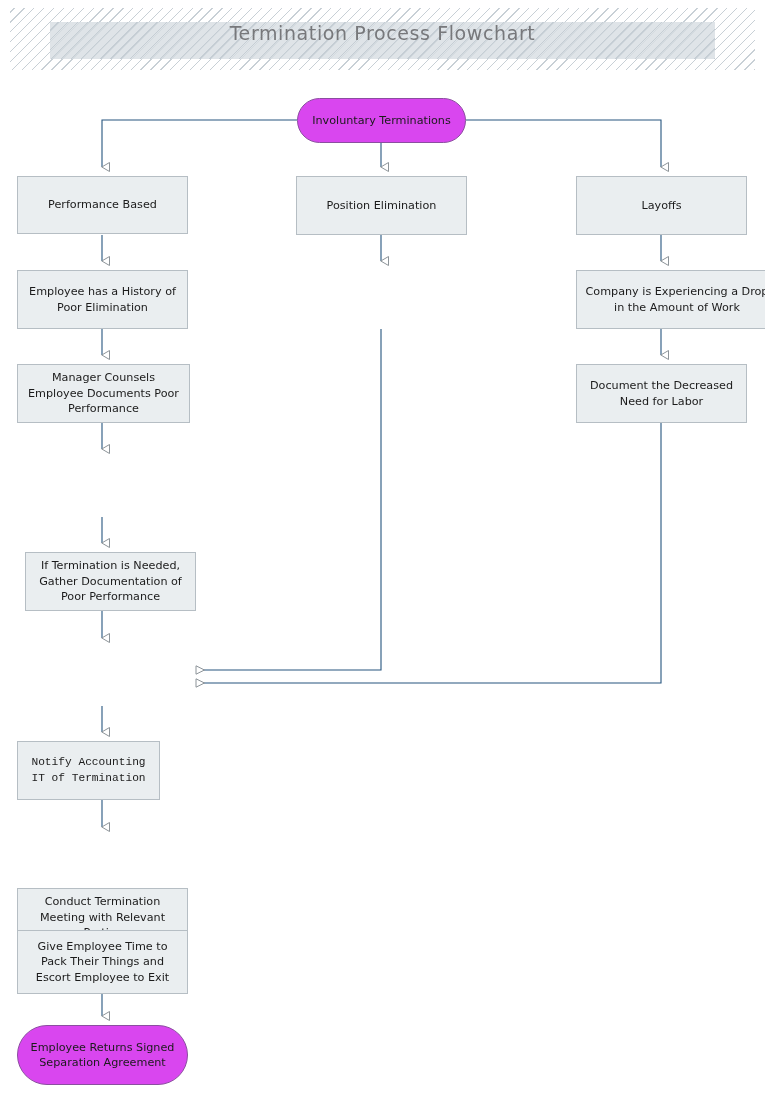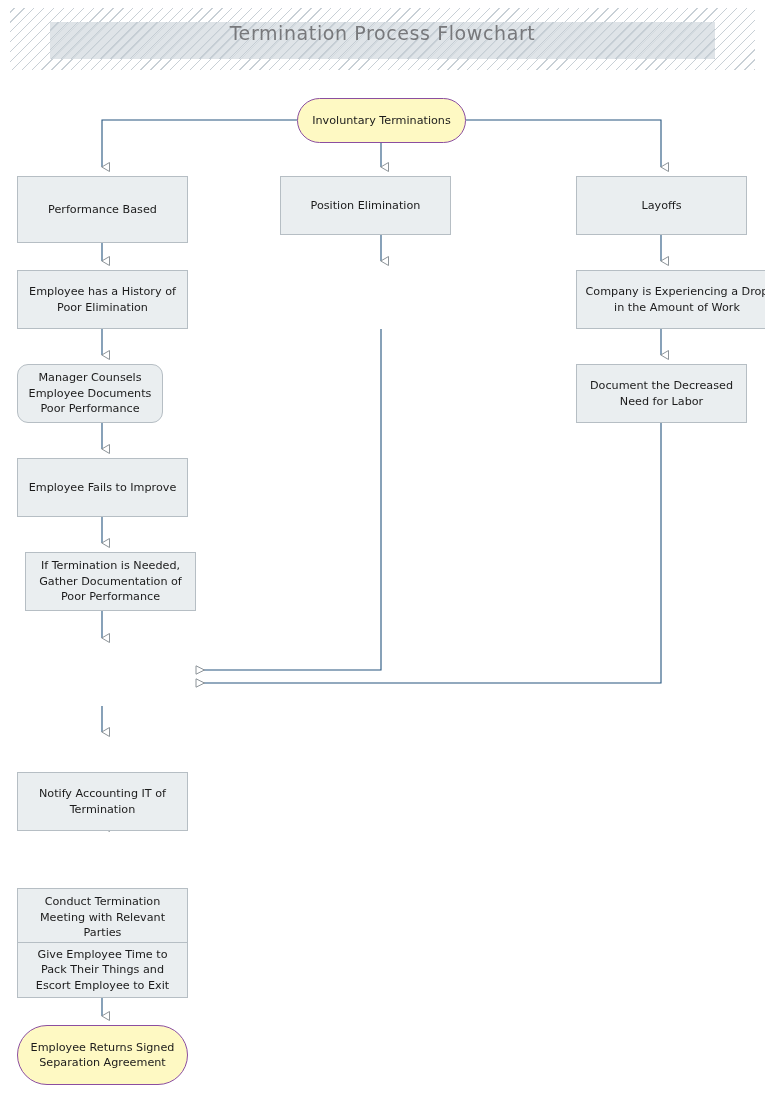--- a/index.html
+++ b/index.html
@@ -73,21 +73,21 @@
     font-family: "DejaVu Sans", sans-serif;
     font-size: 11.2px;
     line-height: 15.5px;
     color: #1b1b1b;
   }
   .node.process {
     background: #eaeef0;
     border: 1px solid #b6bec4;
   }
   .node.terminal {
-    background: #fef9c3;
+    background: #d946ef;
     border: 1px solid #8b4ea0;
     border-radius: 999px;
   }
   .node span { padding: 0 7px; display: block; }
 </style>
 </head>
 <body>
 
 <div id="stage">
 
@@ -127,67 +127,64 @@
       <path d="M661,235 L661,261" marker-end="url(#ahDown)"></path>
       <path d="M661,329 L661,355" marker-end="url(#ahDown)"></path>
       <path d="M661,423 L661,683 L197,683" marker-end="url(#ahLeft)"></path>
     </g>
   </svg>
 
   <div class="node terminal" style="left:297px; top:98px; width:169px; height:45px;">
     <span>Involuntary Terminations</span>
   </div>
 
-  <div class="node process" style="left:17px; top:176px; width:171px; height:67px;">
+  <div class="node process" style="left:17px; top:176px; width:171px; height:58px;">
     <span>Performance Based</span>
   </div>
 
-  <div class="node process" style="left:280px; top:176px; width:171px; height:59px;">
+  <div class="node process" style="left:296px; top:176px; width:171px; height:59px;">
     <span>Position Elimination</span>
   </div>
 
   <div class="node process" style="left:576px; top:176px; width:171px; height:59px;">
     <span>Layoffs</span>
   </div>
 
   <div class="node process" style="left:17px; top:270px; width:171px; height:59px;">
     <span>Employee has a History of Poor Elimination</span>
   </div>
 
 
   <div class="node process" style="left:576px; top:270px; width:202px; height:59px;">
     <span>Company is Experiencing a Drop in the Amount of Work</span>
   </div>
 
-  <div class="node process" style="left:17px; top:364px; width:146px; height:59px;border-radius:11px;">
+  <div class="node process" style="left:17px; top:364px; width:173px; height:59px;">
     <span>Manager Counsels Employee Documents Poor Performance</span>
   </div>
 
   <div class="node process" style="left:576px; top:364px; width:171px; height:59px;">
     <span>Document the Decreased Need for Labor</span>
   </div>
 
-  <div class="node process" style="left:17px; top:458px; width:171px; height:59px;">
-    <span>Employee Fails to Improve</span>
-  </div>
 
   <div class="node process" style="left:17px; top:552px; width:171px; height:59px;margin-left:8px;">
     <span>If Termination is Needed, Gather Documentation of Poor Performance</span>
   </div>
 
 
-  <div class="node process" style="left:17px; top:772px; width:171px; height:59px;">
+  <div class="node process" style="left:17px; top:741px; width:143px; height:59px;font-family:Liberation Mono, monospace;">
     <span>Notify Accounting IT of Termination</span>
   </div>
 
   <div class="node process" style="left:17px; top:888px; width:171px; height:59px;">
     <span>Conduct Termination Meeting with Relevant Parties</span>
   </div>
 
-  <div class="node process" style="left:17px; top:930px; width:171px; height:56px;margin-top:12px;">
+  <div class="node process" style="left:17px; top:930px; width:171px; height:64px;">
     <span>Give Employee Time to Pack Their Things and Escort Employee to Exit</span>
   </div>
 
   <div class="node terminal" style="left:17px; top:1025px; width:171px; height:60px;">
     <span>Employee Returns Signed Separation Agreement</span>
   </div>
 
 </div>
 
 </body></html>

